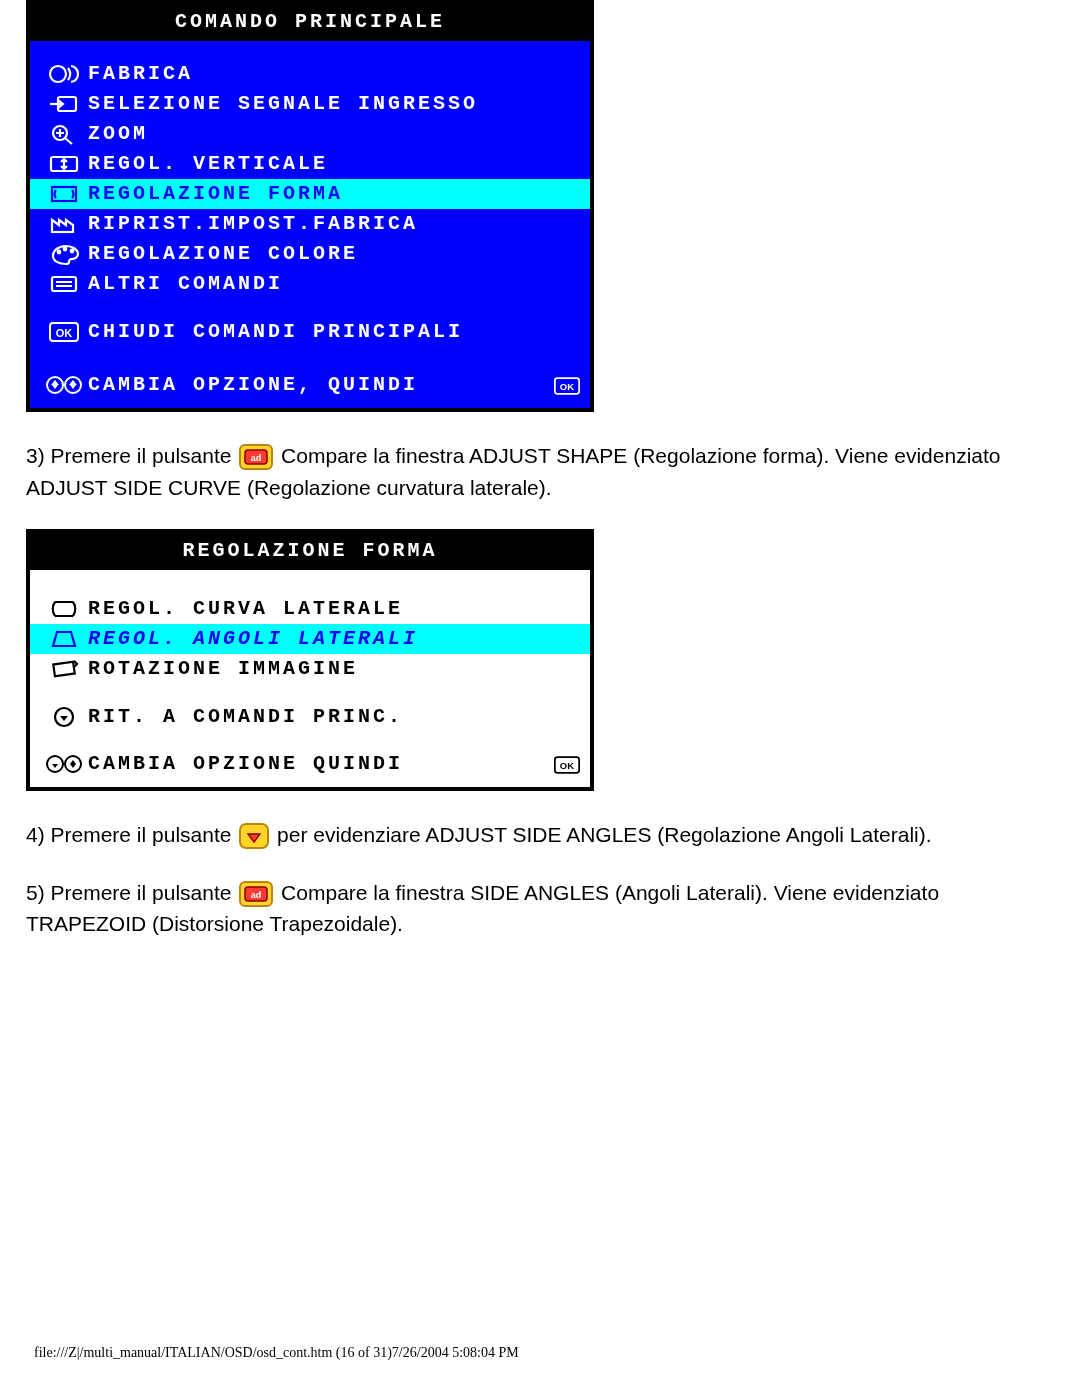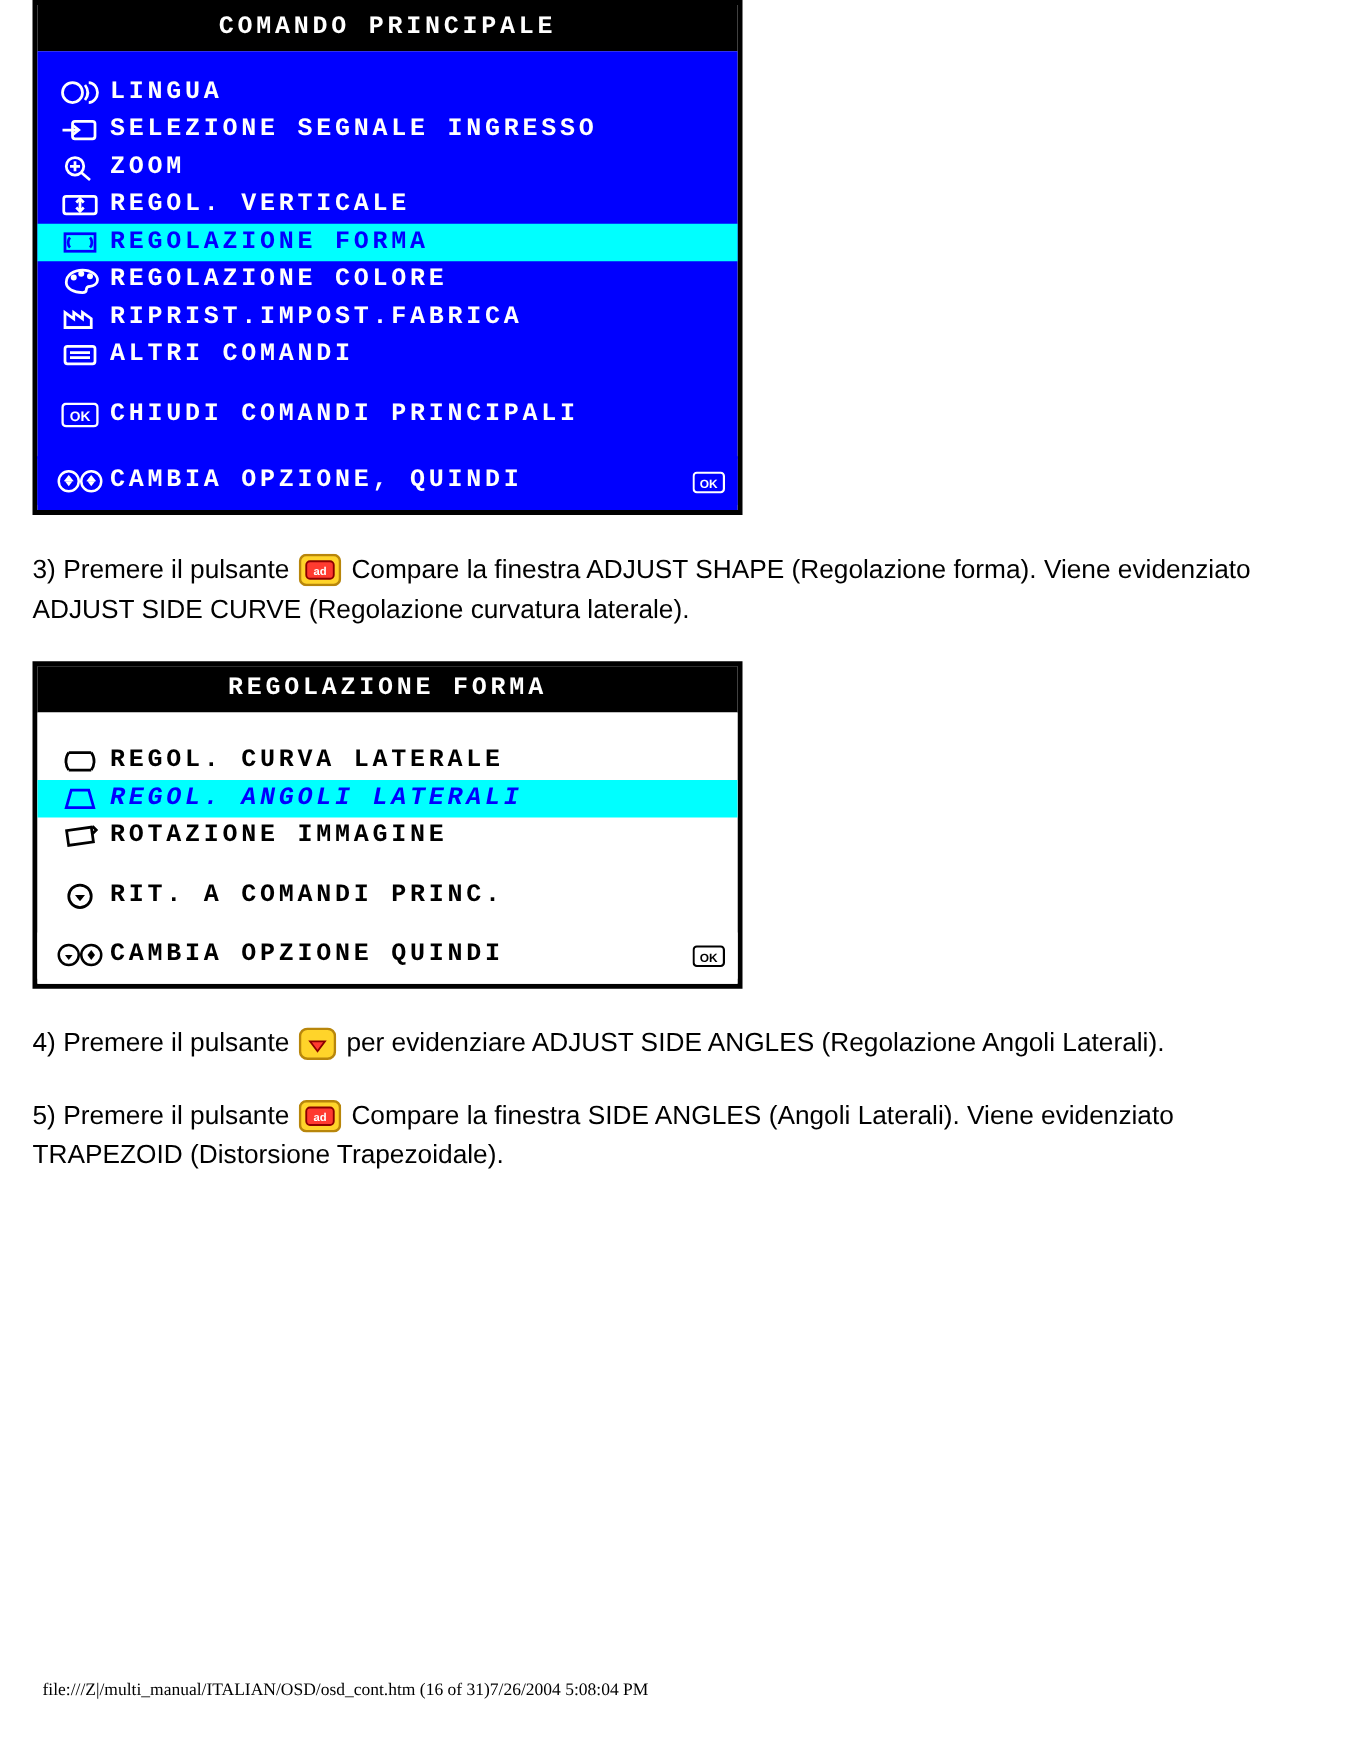--- a/index.html
+++ b/index.html
@@ -134,21 +134,21 @@
         <div class="osd-row">
           <span class="osd-icon">
             <svg width="34" height="24" viewBox="0 0 34 24">
                 <g fill="none" stroke="#fff" stroke-width="2.2">
                   <circle cx="11" cy="12" r="8"></circle>
                   <path d="M24 4c4 0 7 4 7 8s-3 8-7 8"></path>
                   <path d="M21 6c3 4 3 8 0 12"></path>
                 </g>
               </svg>
           </span>
-          <span class="osd-label">LINGUA</span>
+          <span class="osd-label">FABRICA</span>
         </div>
         <div class="osd-row">
           <span class="osd-icon">
             <svg width="34" height="24" viewBox="0 0 34 24">
                 <g fill="none" stroke="#fff" stroke-width="2.2">
                   <rect x="11" y="5" width="18" height="14" rx="2"></rect>
                   <path d="M3 12h12"></path>
                   <path d="M11 8l5 4-5 4"></path>
                 </g>
               </svg>
@@ -182,44 +182,44 @@
         <div class="osd-row sel-cyan">
           <span class="osd-icon">
             <svg width="34" height="24" viewBox="0 0 34 24">
                 <g fill="none" stroke="#0000ff" stroke-width="2.2">
                   <rect x="5" y="5" width="24" height="14"></rect>
                   <path d="M9 8C7 10 7 14 9 16M25 8c2 2 2 6 0 8"></path>
                 </g>
               </svg>
           </span>
           <span class="osd-label">REGOLAZIONE FORMA</span>
+        </div>
+        <div class="osd-row">
+          <span class="osd-icon">
+            <svg width="34" height="24" viewBox="0 0 34 24">
+                <g fill="none" stroke="#fff" stroke-width="2.2">
+                  <path d="M5 20V8l7 5V8l7 5V8l7 5v7z"></path>
+                  <path d="M5 20h21"></path>
+                </g>
+              </svg>
+          </span>
+          <span class="osd-label">RIPRIST.IMPOST.FABRICA</span>
         </div>
         <div class="osd-row">
           <span class="osd-icon">
             <svg width="34" height="24" viewBox="0 0 34 24">
                 <g fill="none" stroke="#fff" stroke-width="2.2">
                   <path d="M6 14c0-6 6-10 13-10 7 0 12 4 12 8 0 3-3 5-6 5-2 0-3 1-3 3 0 1-1 2-3 2-7 0-13-3-13-8z"></path>
                   <circle cx="12" cy="10" r="1.3" fill="#fff"></circle>
                   <circle cx="18" cy="7" r="1.3" fill="#fff"></circle>
                   <circle cx="25" cy="9" r="1.3" fill="#fff"></circle>
                 </g>
               </svg>
           </span>
           <span class="osd-label">REGOLAZIONE COLORE</span>
-        </div>
-        <div class="osd-row">
-          <span class="osd-icon">
-            <svg width="34" height="24" viewBox="0 0 34 24">
-                <g fill="none" stroke="#fff" stroke-width="2.2">
-                  <path d="M5 20V8l7 5V8l7 5V8l7 5v7z"></path>
-                  <path d="M5 20h21"></path>
-                </g>
-              </svg>
-          </span>
-          <span class="osd-label">RIPRIST.IMPOST.FABRICA</span>
         </div>
         <div class="osd-row">
           <span class="osd-icon">
             <svg width="34" height="24" viewBox="0 0 34 24">
                 <g fill="none" stroke="#fff" stroke-width="2.2">
                   <rect x="5" y="5" width="24" height="14" rx="2"></rect>
                   <path d="M9 10h16M9 14h16"></path>
                 </g>
               </svg>
           </span>

